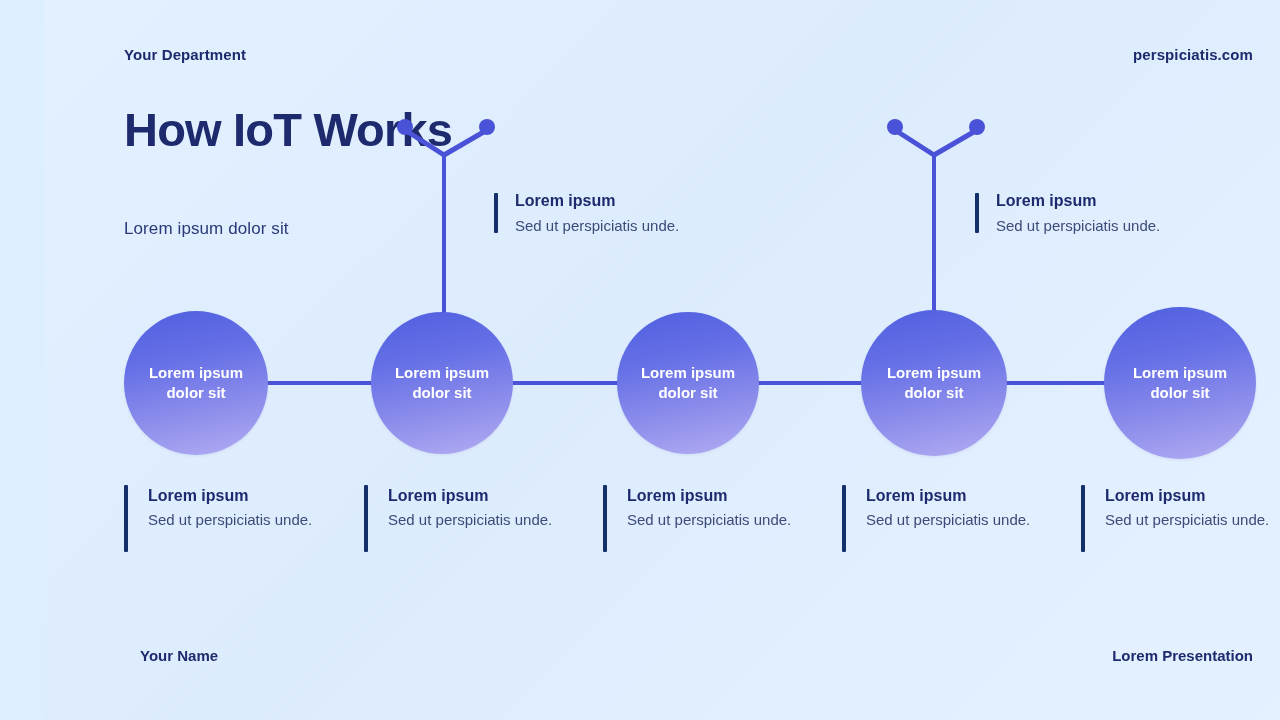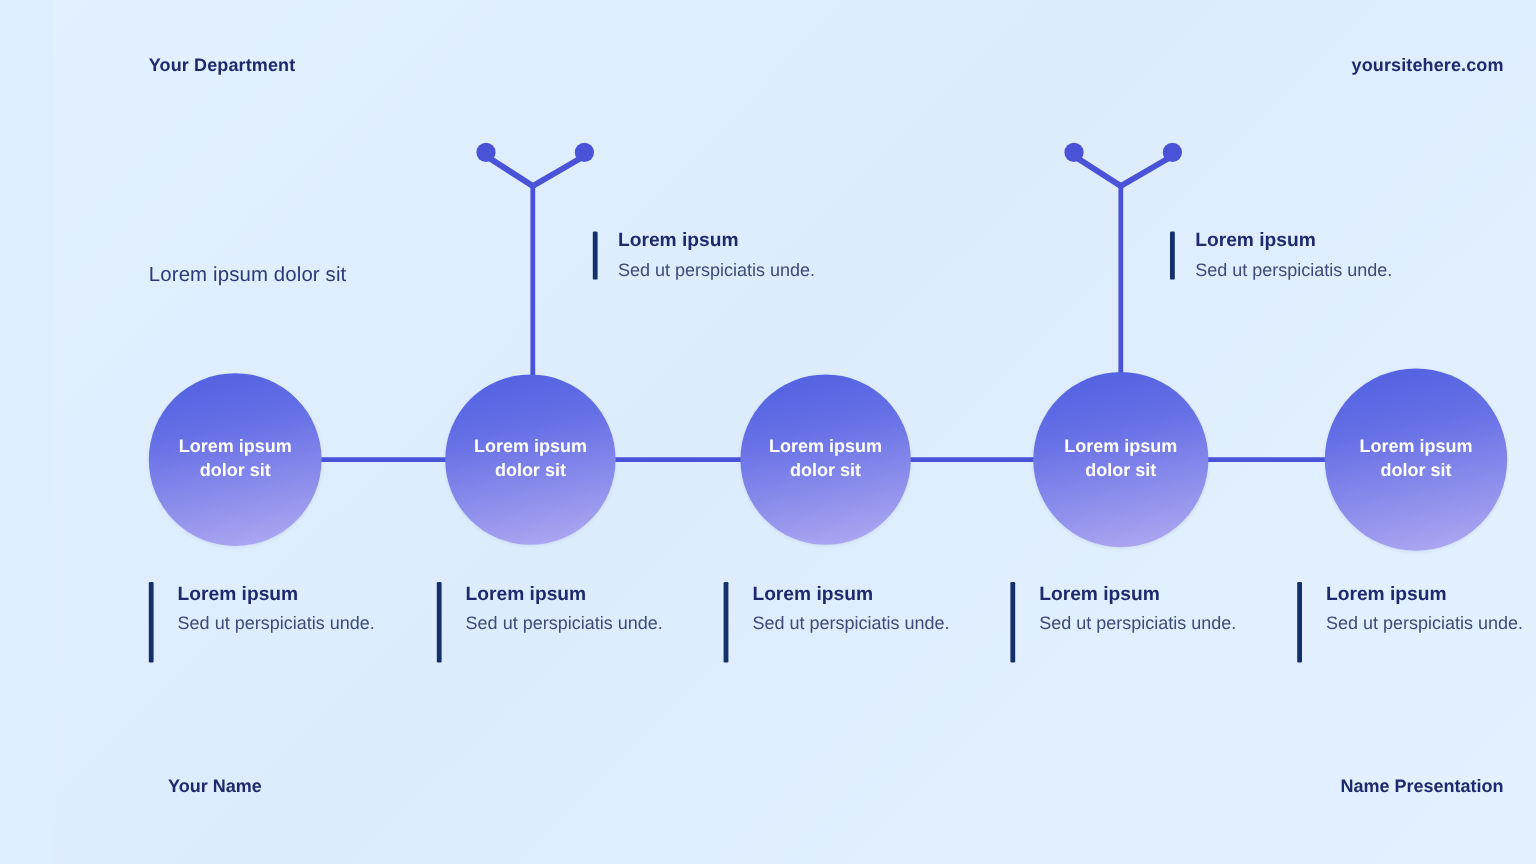--- a/index.html
+++ b/index.html
@@ -55,22 +55,23 @@
     color:#1e2a6e;}
   .ftr-right{position:absolute;right:71px;top:647px;font-size:15px;font-weight:700;
     color:#1e2a6e;}
 </style>
 </head>
 <body>
 
 <div class="slide">
 
   <div class="hdr-left">Your Department</div>
-  <div class="hdr-right">yoursitehere.com</div>
+  <div class="hdr-right">perspiciatis.com</div>
 
+  <div class="title">How IoT Works</div>
   <div class="subtitle">Lorem ipsum dolor sit</div>
 
   <svg class="wires" viewBox="0 0 1280 720" width="1280" height="720">
     <g id="wire-layer" stroke="#4a53d8" stroke-width="4" fill="none" stroke-linecap="butt">
         <line x1="221" y1="383" x2="330" y2="383"></line>
         <line x1="466" y1="383" x2="576" y2="383"></line>
         <line x1="712" y1="383" x2="820" y2="383"></line>
         <line x1="960" y1="383" x2="1063" y2="383"></line>
       </g>
     <g id="antenna-layer" stroke="#4a53d8" stroke-width="5" fill="#4a53d8" stroke-linecap="round">
@@ -133,15 +134,15 @@
         <div class="ttl">Lorem ipsum</div>
         <div class="sub">Sed ut perspiciatis unde.</div>
       </div>
       <div class="caption" style="left: 1037px;">
         <div class="ttl">Lorem ipsum</div>
         <div class="sub">Sed ut perspiciatis unde.</div>
       </div>
     </div>
 
   <div class="ftr-left">Your Name</div>
-  <div class="ftr-right">Name Presentation</div>
+  <div class="ftr-right">Lorem Presentation</div>
 
 </div>
 
 </body></html>

